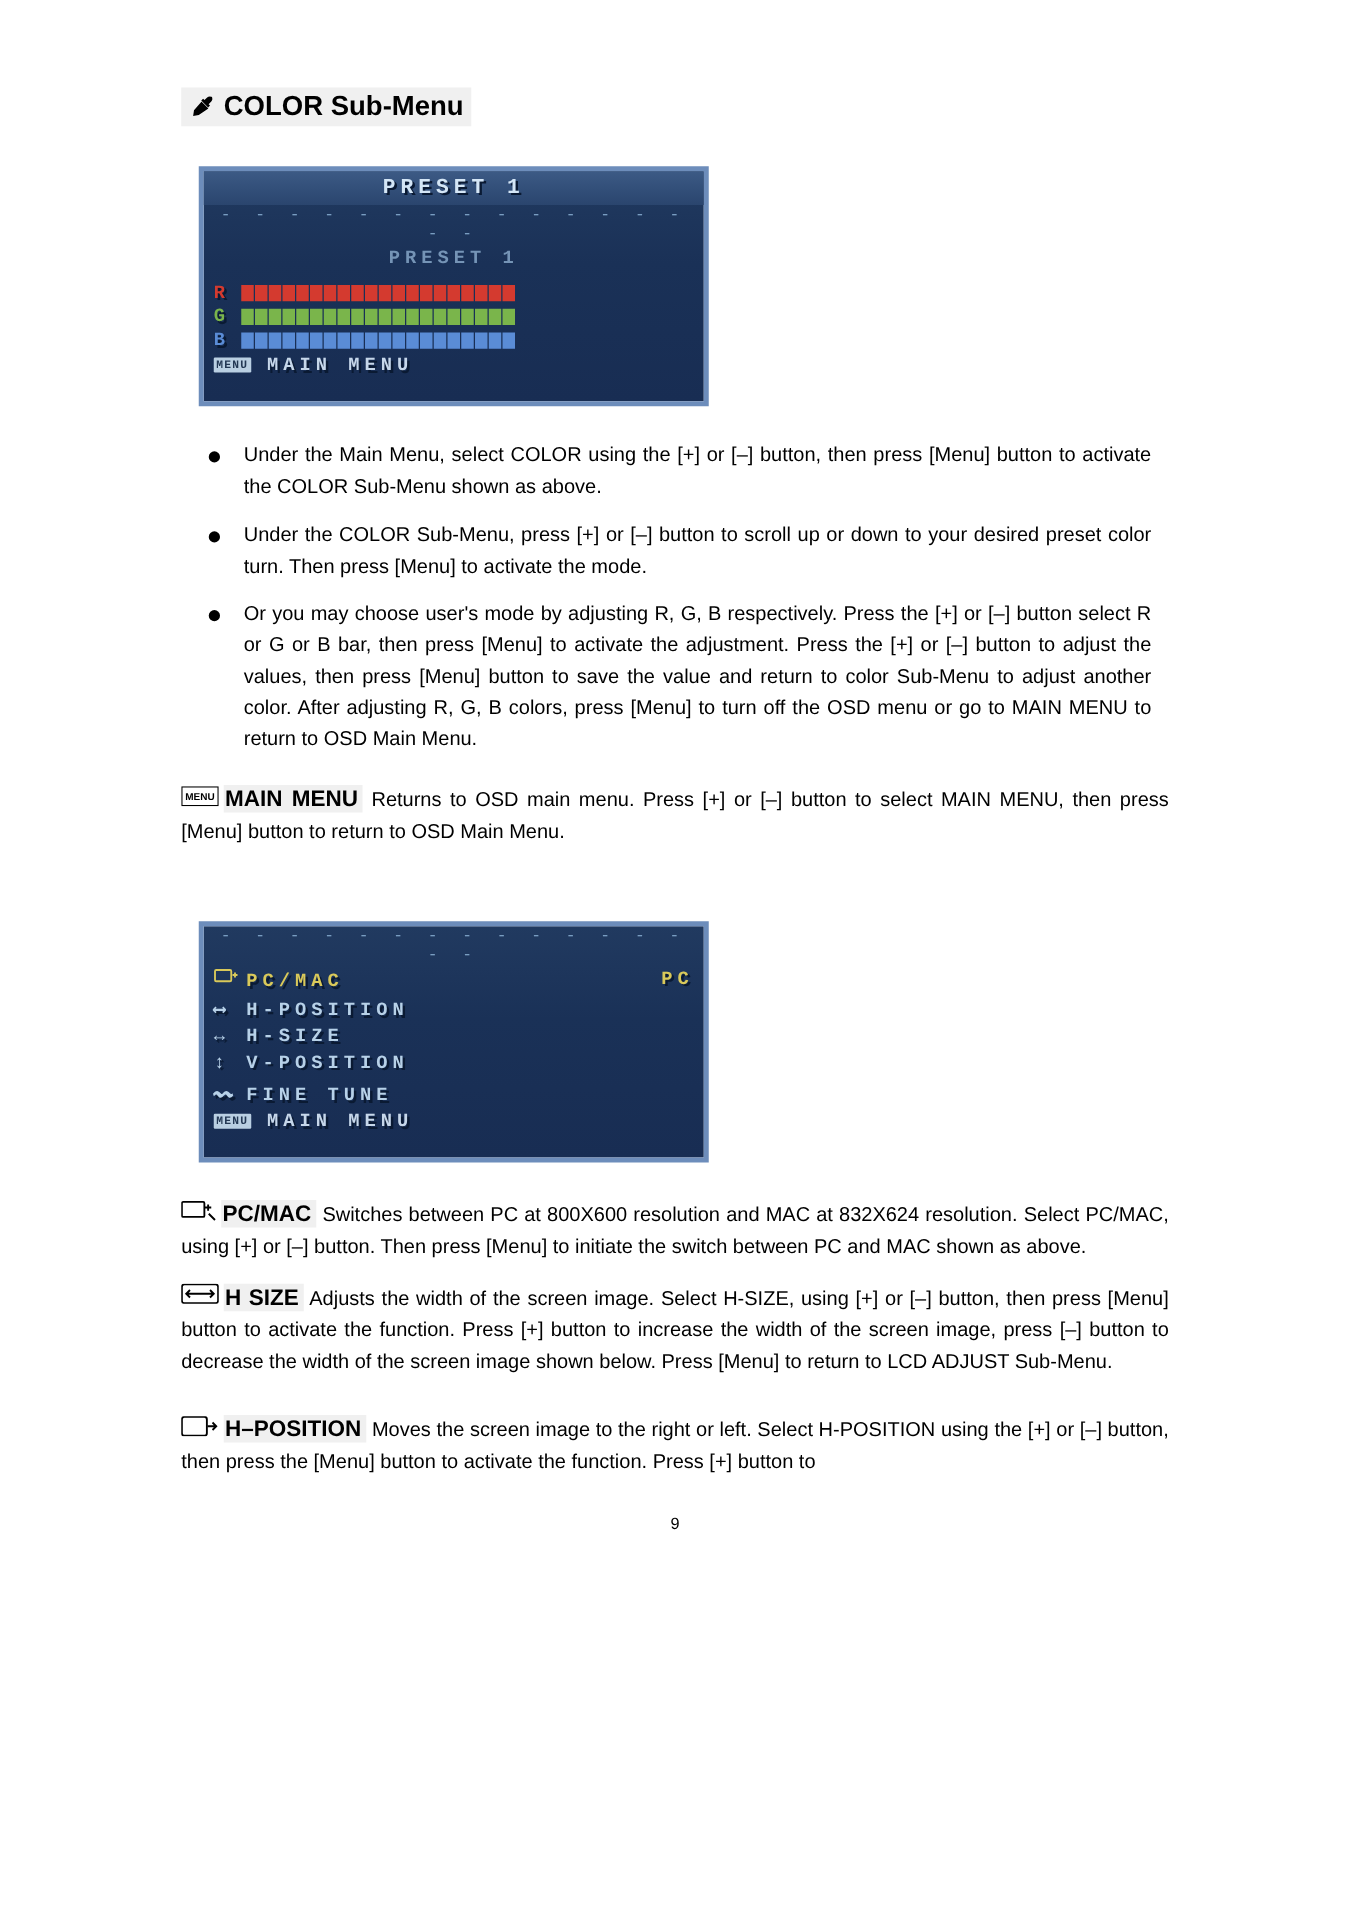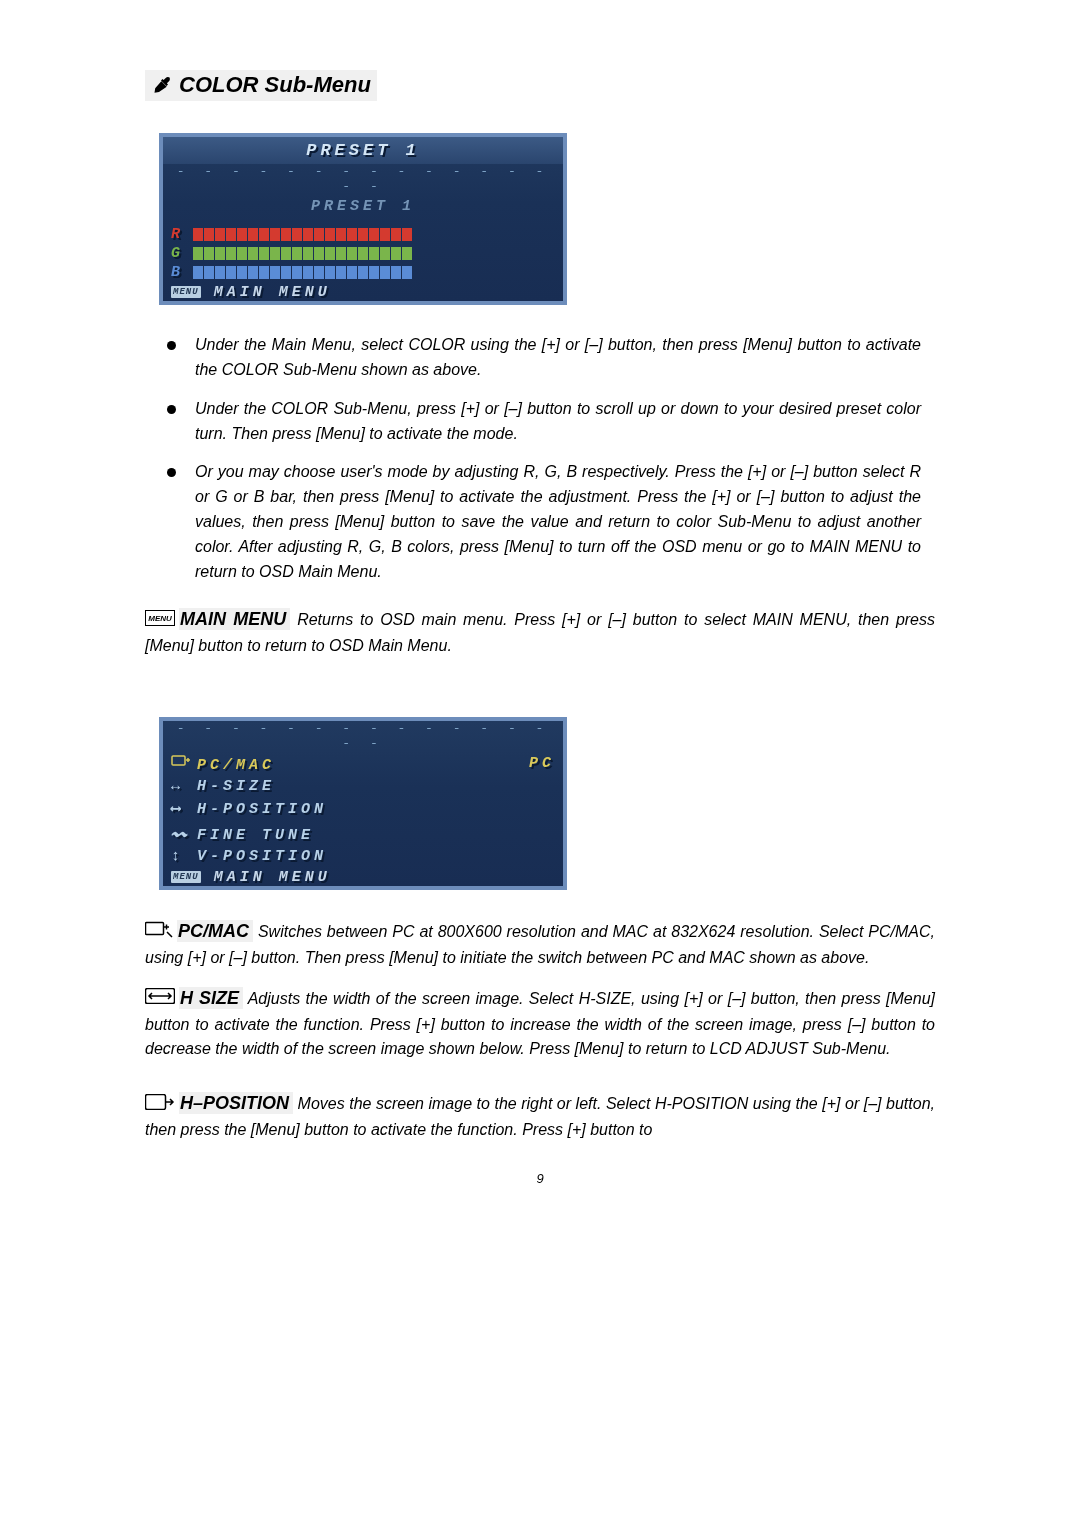--- a/index.html
+++ b/index.html
@@ -7,21 +7,20 @@
     padding: 0;
     background: #fff;
     font-family: Arial, Helvetica, sans-serif;
     color: #000;
     width: 1080px;
   }
   .page {
     width: 790px;
     margin: 0 auto;
     padding: 60px 0 40px;
-    font-style: italic;
   }
   .section-heading {
     font-weight: bold;
     font-size: 22px;
     background: #f0f0f0;
     display: inline-block;
     padding: 2px 6px 2px 4px;
     margin: 10px 0 18px;
   }
   .sh-icon {
@@ -99,21 +98,21 @@
     gap: 1px;
   }
   .bar .seg {
     width: 10px;
     height: 100%;
   }
   .bar.r .seg { background: #d43a2f; }
   .bar.g .seg { background: #7ab54b; }
   .bar.b .seg { background: #5a8cd6; }
   .osd-footer {
-    padding: 2px 8px 0;
+    padding: 2px 8px 20px;
     font-size: 15px;
     font-weight: bold;
     color: #c6d7ea;
     text-shadow: 2px 2px 0 #0a1a33;
   }
   .osd-footer .menu-icon {
     background: #b9cfe2;
     color: #233854;
     letter-spacing: 1px;
     font-size: 9px;
@@ -300,24 +299,24 @@
   
 
 
   
   <div class="osd">
     <div class="osd-dashes">- - - - - - - - - - - - - - - -</div>
     <div class="osd-row sel"><span class="osd-icon"><svg width="20" height="14" viewBox="0 0 20 14">
             <rect x="1" y="1" width="13" height="9" rx="1" fill="none" stroke="#d9c95a" stroke-width="1.5"></rect>
             <path d="M15 5l4 0M17 3l0 4" stroke="#d9c95a" stroke-width="1.5"></path>
           </svg></span><span>PC/MAC</span><span class="osd-right">PC</span></div>
+    <div class="osd-row"><span class="osd-icon">⟷</span><span>H-POSITION</span></div>
     <div class="osd-row"><span class="osd-icon">↔</span><span>H-SIZE</span></div>
-    <div class="osd-row"><span class="osd-icon">⟷</span><span>H-POSITION</span></div>
+    <div class="osd-row"><span class="osd-icon">↕</span><span>V-POSITION</span></div>
     <div class="osd-row"><span class="osd-icon">〰</span><span>FINE  TUNE</span></div>
-    <div class="osd-row"><span class="osd-icon">↕</span><span>V-POSITION</span></div>
     <div class="osd-footer">
       <span class="menu-icon">MENU</span>
       <span>MAIN  MENU</span>
     </div>
   </div>
 
   
   <p class="body">
     <span class="lead-icon">
       <svg width="28" height="18" viewBox="0 0 28 18">

